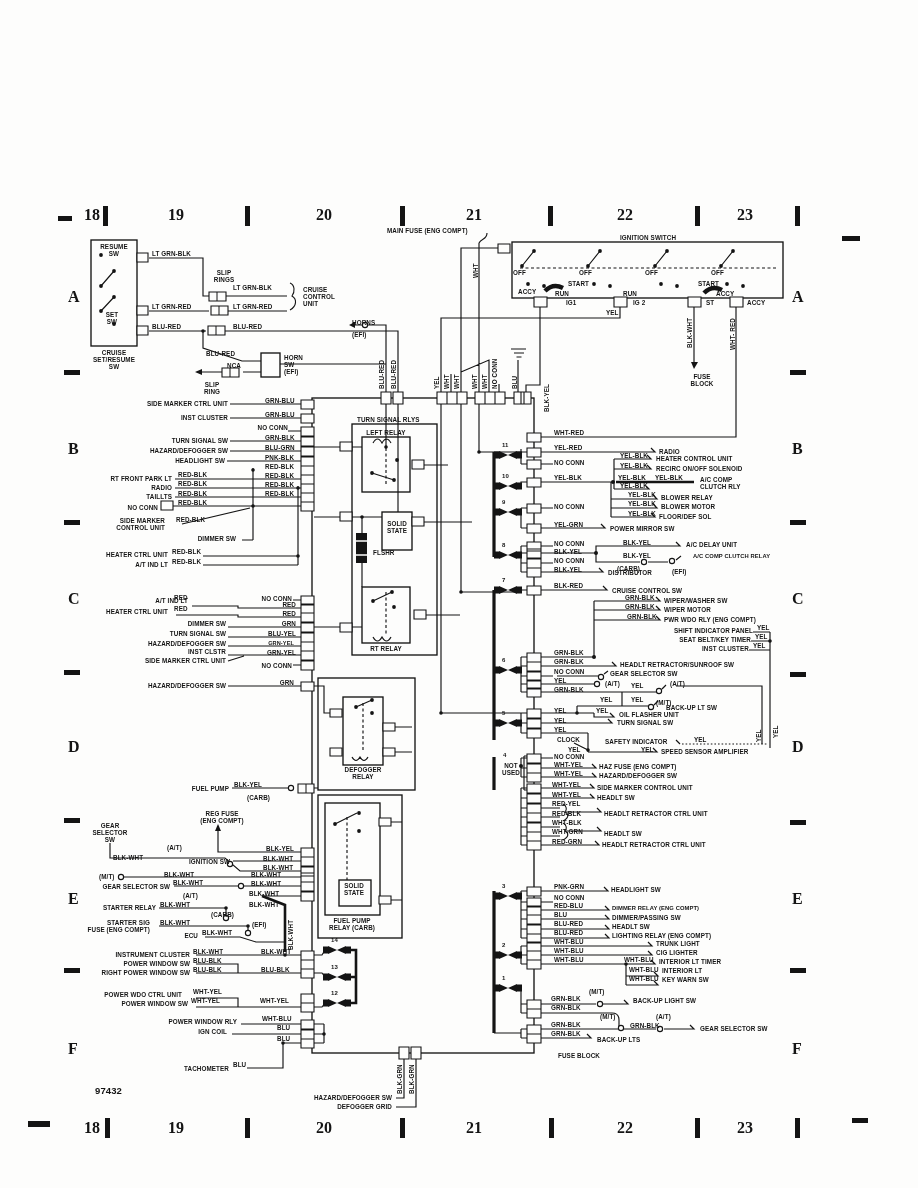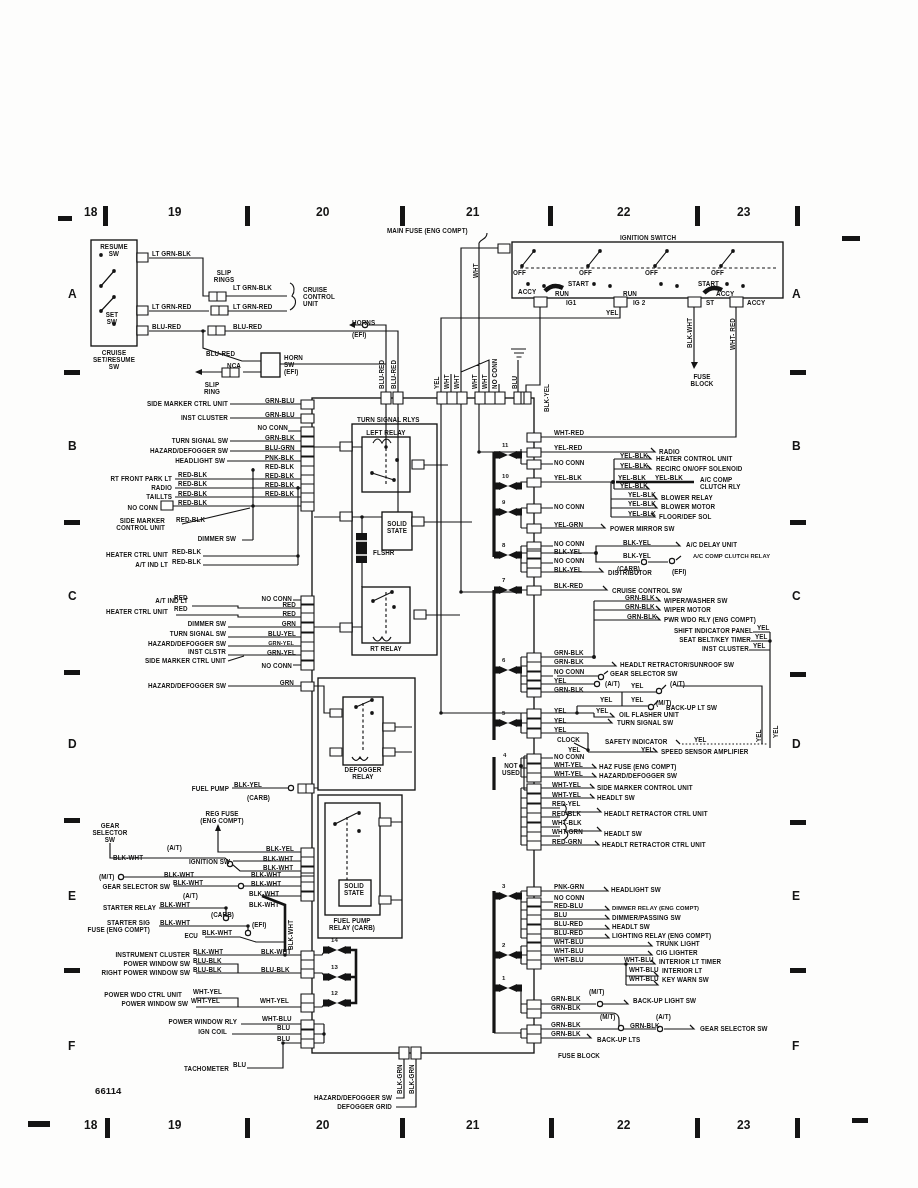--- a/index.html
+++ b/index.html
@@ -4,21 +4,21 @@
 <style>
   html,body{margin:0;padding:0;background:#e8e8e6;}
   #page{position:relative;width:918px;height:1188px;background:#fdfdfc;overflow:hidden;
         font-family:"Liberation Sans",sans-serif;color:#141414;}
   svg{position:absolute;left:0;top:0;}
   .lbl{position:absolute;font-size:6.3px;font-weight:700;line-height:1.12;white-space:pre-line;
        letter-spacing:.1px;color:#141414;}
   .ar{transform:translateX(-100%);text-align:right;}
   .ac{transform:translateX(-50%);text-align:center;}
   .rot{transform:rotate(-90deg);transform-origin:0 0;white-space:nowrap;}
-  .big{font-size:12px;font-weight:700;}
+  .big{font-size:16px;font-weight:700;font-family:Liberation Serif, serif;}
   .fuseno{font-size:6px;font-weight:700;}
 </style>
 </head>
 <body>
 
 <div id="page">
   <svg width="918" height="1188" viewBox="0 0 918 1188">
 
     <g fill="#141414">
       <rect x="103" y="206" width="5" height="20"></rect>
@@ -512,21 +512,21 @@
 STATE</div>
       <div class="lbl ac" style="left: 352px; top: 917px;">FUEL PUMP
 RELAY (CARB)</div>
       <div class="lbl ar" style="left: 237px; top: 1018px;">POWER WINDOW RLY</div>
       <div class="lbl" style="left: 262px; top: 1015px;">WHT-BLU</div>
       <div class="lbl ar" style="left: 227px; top: 1028px;">IGN COIL</div>
       <div class="lbl" style="left: 277px; top: 1024px;">BLU</div>
       <div class="lbl" style="left: 277px; top: 1035px;">BLU</div>
       <div class="lbl ar" style="left: 229px; top: 1065px;">TACHOMETER</div>
       <div class="lbl" style="left: 233px; top: 1061px;">BLU</div>
-      <div class="lbl" style="left: 95px; top: 1086px; font-size: 9.5px;">66114</div>
+      <div class="lbl" style="left: 95px; top: 1086px; font-size: 9.5px;">97432</div>
       <div class="lbl ar" style="left: 392px; top: 1094px;">HAZARD/DEFOGGER  SW</div>
       <div class="lbl ar" style="left: 392px; top: 1103px;">DEFOGGER  GRID</div>
       <div class="lbl rot" style="left: 396px; top: 1094px;">BLK-GRN</div>
       <div class="lbl rot" style="left: 408px; top: 1094px;">BLK-GRN</div>
       <div class="lbl" style="left: 558px; top: 1052px;">FUSE BLOCK</div>
       <div class="lbl" style="left: 554px; top: 429px;">WHT-RED</div>
       <div class="lbl" style="left: 554px; top: 444px;">YEL-RED</div>
       <div class="lbl" style="left: 659px; top: 448px;">RADIO</div>
       <div class="lbl" style="left: 554px; top: 459px;">NO  CONN</div>
       <div class="lbl" style="left: 554px; top: 474px;">YEL-BLK</div>

